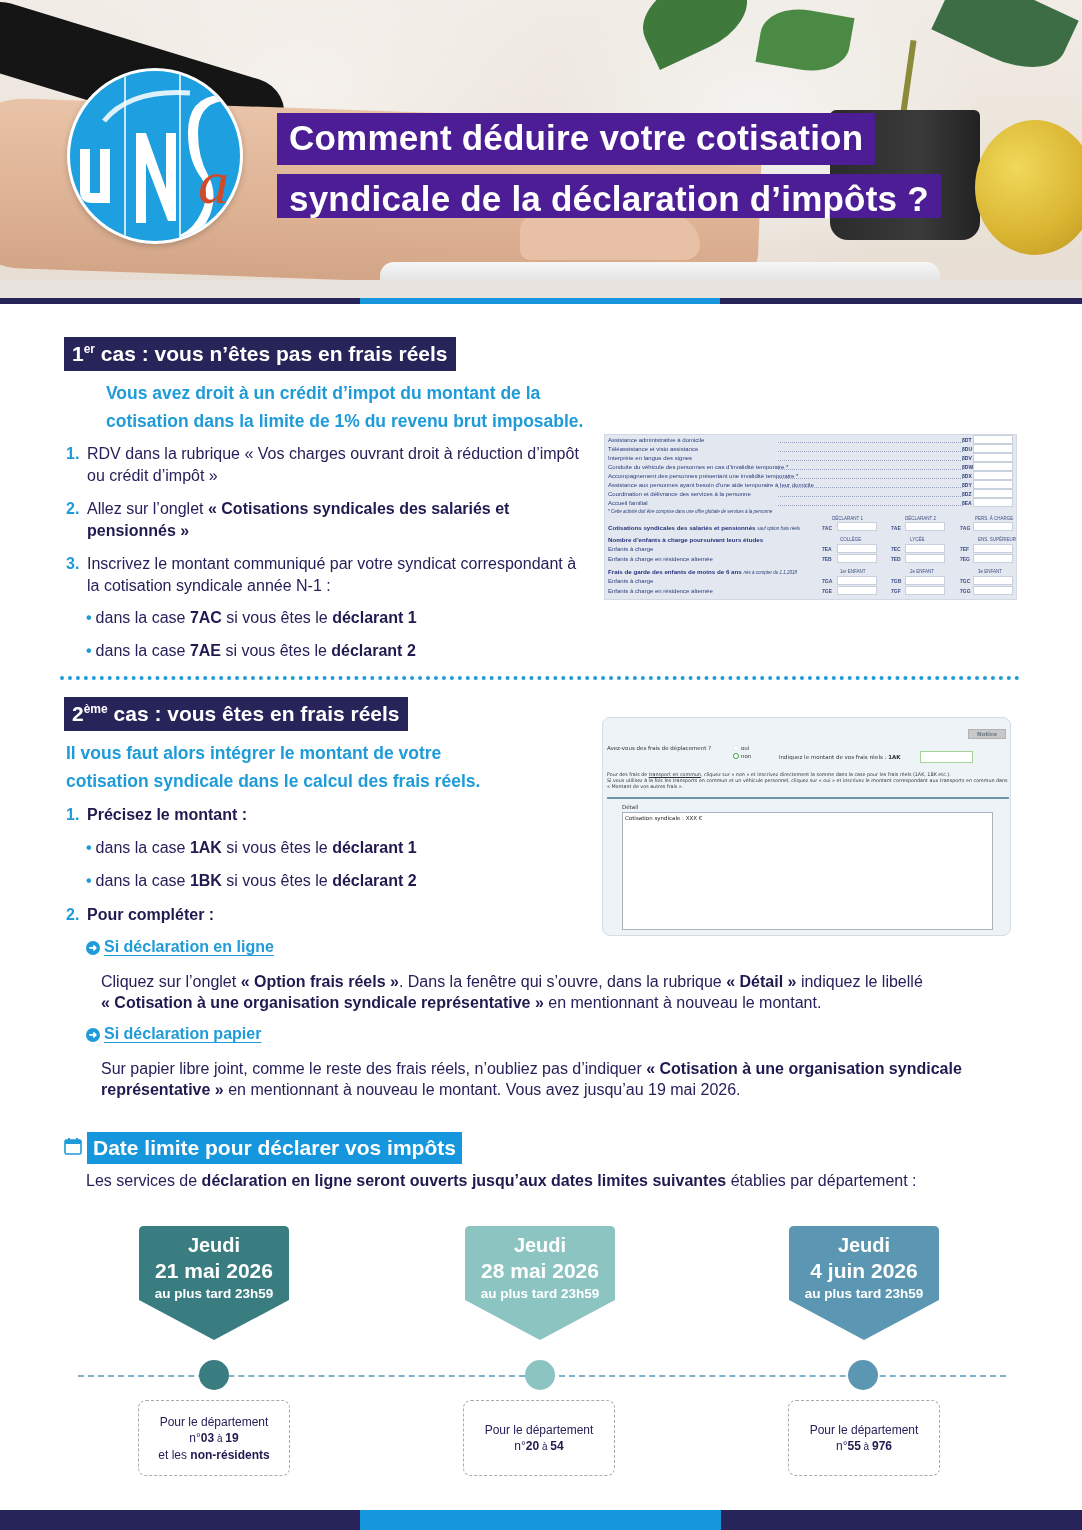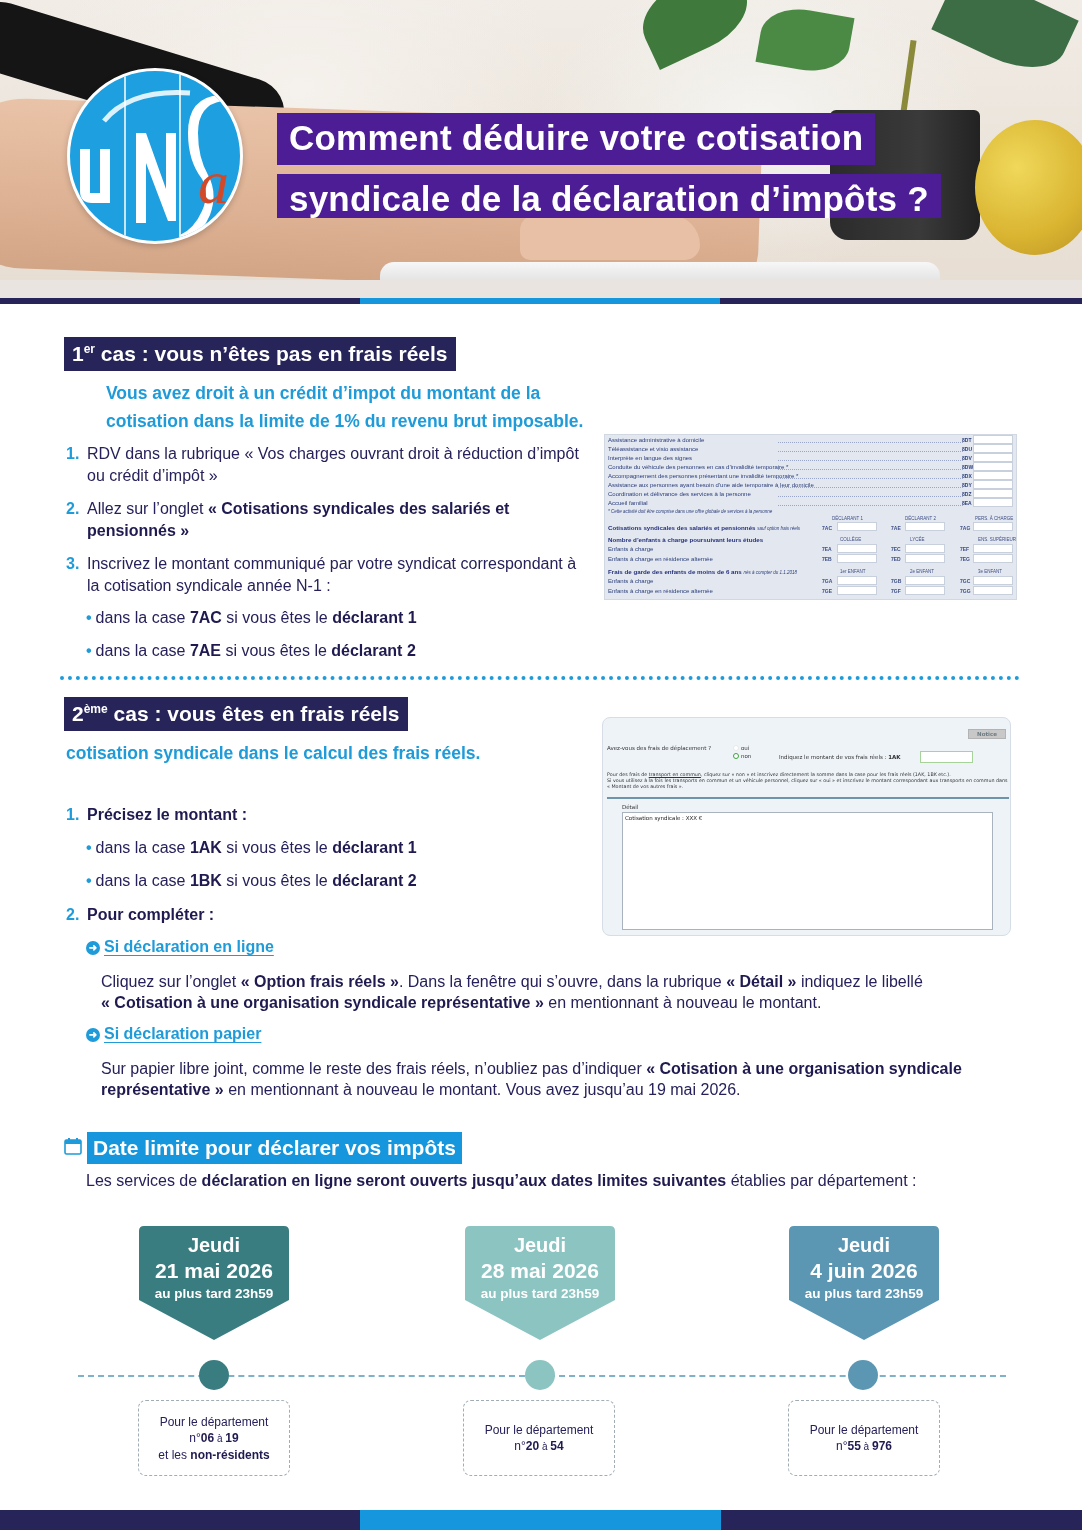--- a/index.html
+++ b/index.html
@@ -312,20 +312,21 @@
     </div>
 </div>
 
 <div class="dotted"></div>
 
 <div class="sec-head" style="left:64px; top:697px;">
   <span>2</span><sup>ème</sup><span> cas : vous êtes en frais réels</span>
 </div>
 
 <div class="lead" style="left:66px; top:739px; width:540px;">
+  <div>Il vous faut alors intégrer le montant de votre</div>
   <div>cotisation syndicale dans le calcul des frais réels.</div>
 </div>
 
 <div class="step" style="left:66px; top:804px; width:520px;">
   <span class="num">1.</span>
   <span class="txt"><b>Précisez le montant :</b></span>
 </div>
 <div class="bullet" style="left:86px; top:837px;">
   <span class="dot">•</span><span>dans la case </span><b>1AK</b><span> si vous êtes le </span><b>déclarant 1</b>
 </div>
@@ -384,21 +385,21 @@
   <svg class="shape" width="150" height="114" viewBox="0 0 150 114">
       <path d="M5 0 H145 Q150 0 150 5 V74 L75 114 L0 74 V5 Q0 0 5 0 Z" fill="#3a7d80"></path>
     </svg>
   <div class="day">Jeudi</div>
   <div class="date">21 mai 2026</div>
   <div class="time"><span>au plus tard </span><span>23h59</span></div>
 </div>
 <div class="node" style="left:199px; background:#3a7d80;"></div>
 <div class="dept" style="left:138px; top:1400px;">
   <div>Pour le département</div>
-  <div><span>n°</span><b>06</b><span class="a"> à </span><b>19</b></div>
+  <div><span>n°</span><b>03</b><span class="a"> à </span><b>19</b></div>
   <div><span>et les </span><b>non-résidents</b></div>
 </div>
 
 <div class="tag" style="left:465px; top:1226px;">
   <svg class="shape" width="150" height="114" viewBox="0 0 150 114">
       <path d="M5 0 H145 Q150 0 150 5 V74 L75 114 L0 74 V5 Q0 0 5 0 Z" fill="#8cc4c2"></path>
     </svg>
   <div class="day">Jeudi</div>
   <div class="date">28 mai 2026</div>
   <div class="time"><span>au plus tard </span><span>23h59</span></div>

